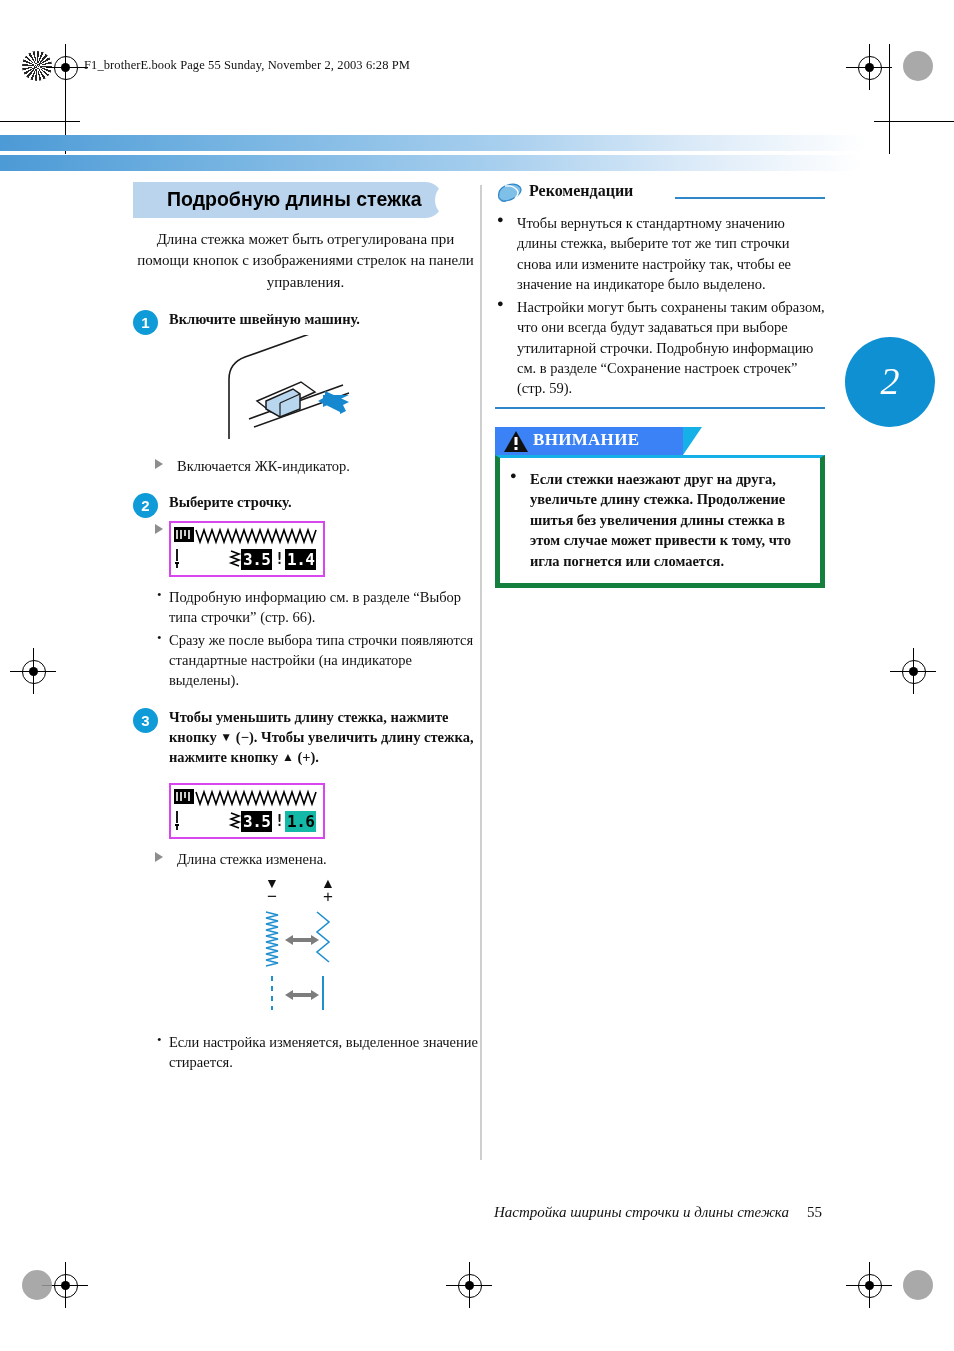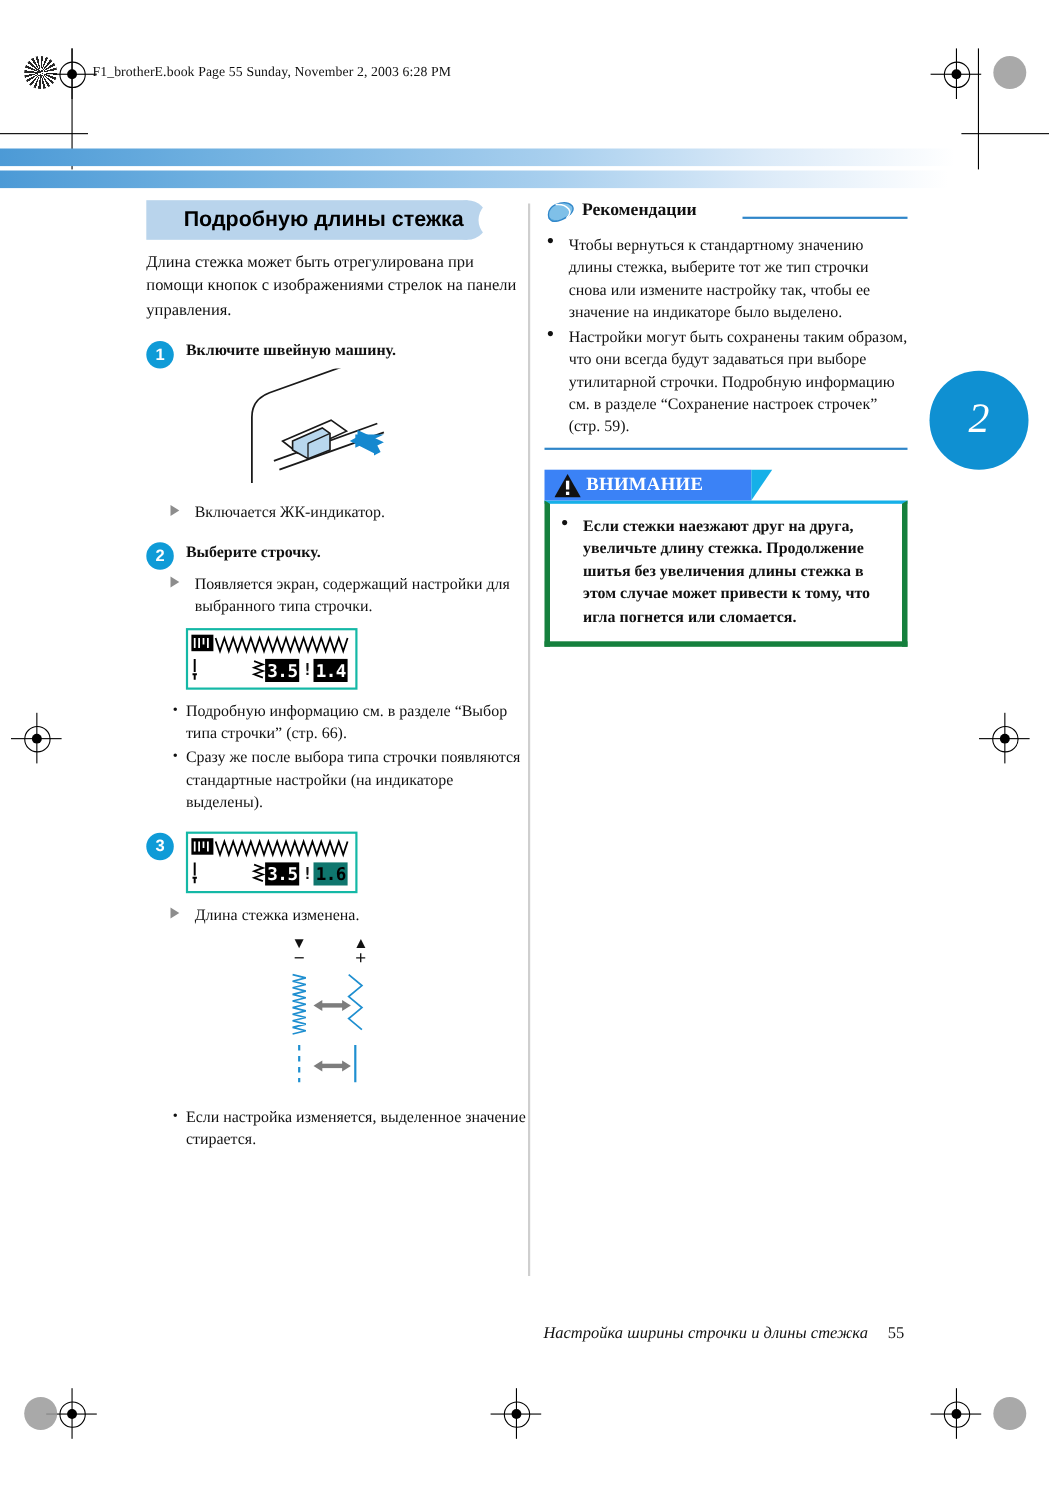--- a/index.html
+++ b/index.html
@@ -42,21 +42,21 @@
   
   .sect{position:relative;height:36px;margin-bottom:11px;}
   .sect .bar{position:absolute;left:0;top:0;width:292px;height:36px;background:#b9d4ec;}
   .sect .lobe{position:absolute;top:0;height:36px;width:36px;border-radius:50%;}
   .sect .lobe.l1{left:274px;background:#b9d4ec;}
   .sect .lobe.l2{left:302px;background:#ffffff;}
   .sect .lobe.l3{left:290px;background:#b0b0b0;z-index:-1;}
   .sect h1{position:absolute;left:34px;top:6px;margin:0;font-size:19.5px;
            font-family:"Liberation Sans",sans-serif;font-weight:bold;color:#000;}
 
-  p.intro{margin:0 0 16px 0;font-size:15px;line-height:1.42;}
+  p.intro{margin:0 0 16px 0;font-size:15px;line-height:1.42;text-align:center;}
 
   
   .step{position:relative;padding-left:36px;margin-bottom:6px;}
   .step .num{position:absolute;left:0;top:1px;width:25px;height:25px;border-radius:50%;
              background:#0f9bd7;color:#fff;font-family:"Liberation Sans",sans-serif;
              font-weight:bold;font-size:15px;line-height:25px;text-align:center;}
   .step .txt{font-size:14.5px;line-height:1.38;font-weight:bold;
              font-family:Liberation Serif, serif;}
   .step .txt .tri{font-size:12px;vertical-align:1px;letter-spacing:0;}
 
@@ -67,28 +67,28 @@
 
   
   .dotlist{margin:6px 0 10px 24px;}
   .dotitem{position:relative;padding-left:12px;font-size:14.5px;line-height:1.4;margin-bottom:2px;}
   .dotitem::before{content:"\2022";position:absolute;left:0;top:-1px;font-size:13px;}
 
   
   .illus{position:relative;height:112px;margin:4px 0 2px 0;}
 
   
-  .lcd{position:relative;width:152px;height:52px;border:2px solid #14b8a6;background:#fff;
+  .lcd{position:relative;width:152px;height:52px;border:2px solid #d946ef;background:#fff;
        margin:8px 0 10px 36px;}
   .lcd .row-top{position:absolute;left:2px;top:1px;right:2px;height:24px;}
   .lcd .row-bot{position:absolute;left:2px;top:25px;right:2px;height:24px;}
   .lcd .val{position:absolute;top:26px;font-family:"DejaVu Sans Mono",monospace;
             font-size:16px;font-weight:bold;line-height:21px;padding:0 2px;letter-spacing:-0.5px;}
   .lcd .val.inv{background:#000;color:#fff;}
-  .lcd .val.norm{background:#0f766e;color:#000;}
+  .lcd .val.norm{background:#14b8a6;color:#000;}
   .lcd .sep{position:absolute;top:27px;font-family:"DejaVu Sans Mono",monospace;
             font-size:15px;font-weight:bold;}
 
   
   .cmp{position:relative;height:136px;margin:4px 0 8px 0;}
   .cmp .hdr{position:absolute;font-family:"Liberation Sans",sans-serif;text-align:center;width:34px;}
   .cmp .hdr .g{display:block;font-size:14px;line-height:11px;}
   .cmp .hdr .s{display:block;font-size:17px;line-height:16px;}
   .cmp .dblarrow{position:absolute;width:34px;height:10px;}
   .cmp .dblarrow .shaft{position:absolute;left:7px;top:3px;width:20px;height:4px;background:#7d7d7d;}
@@ -226,21 +226,20 @@
     <span>Включается ЖК-индикатор.</span>
   </div>
 
   <div class="step" style="margin-top:16px;">
     <div class="num">2</div>
     <div class="txt">Выберите строчку.</div>
   </div>
 
   <div class="res">
     <span class="ar"></span>
-    <span>Появляется экран, содержащий настройки для выбранного типа строчки.</span>
   </div>
 
   <div class="lcd">
     <svg class="row-top" width="148" height="24" viewBox="0 0 148 24">
       <g fill="#000">
         <rect x="1" y="3" width="20" height="15"></rect>
       </g>
       <g stroke="#fff" stroke-width="1.6" fill="none">
         <path d="M4 6 L4 15 M8 6 L8 15 M12 6 L12 12 M16 6 L16 15"></path>
       </g>
@@ -261,20 +260,27 @@
     <span class="val inv" style="left:114px;">1.4</span>
   </div>
 
   <div class="dotlist">
     <div class="dotitem">Подробную информацию см. в разделе “Выбор типа строчки” (стр. 66).</div>
     <div class="dotitem">Сразу же после выбора типа строчки появляются стандартные настройки (на индикаторе выделены).</div>
   </div>
 
   <div class="step" style="margin-top:16px;">
     <div class="num">3</div>
+    <div class="txt">
+      <span>Чтобы уменьшить длину стежка, нажмите кнопку</span>
+      <span class="tri">▼</span>
+      <span>(−). Чтобы увеличить длину стежка, нажмите кнопку</span>
+      <span class="tri">▲</span>
+      <span>(+).</span>
+    </div>
   </div>
 
   <div class="lcd" style="margin-top:16px;">
     <svg class="row-top" width="148" height="24" viewBox="0 0 148 24">
       <g fill="#000">
           <rect x="1" y="3" width="20" height="15"></rect>
         </g>
       <g stroke="#fff" stroke-width="1.6" fill="none">
         <path d="M4 6 L4 15 M8 6 L8 15 M12 6 L12 12 M16 6 L16 15"></path>
       </g>

